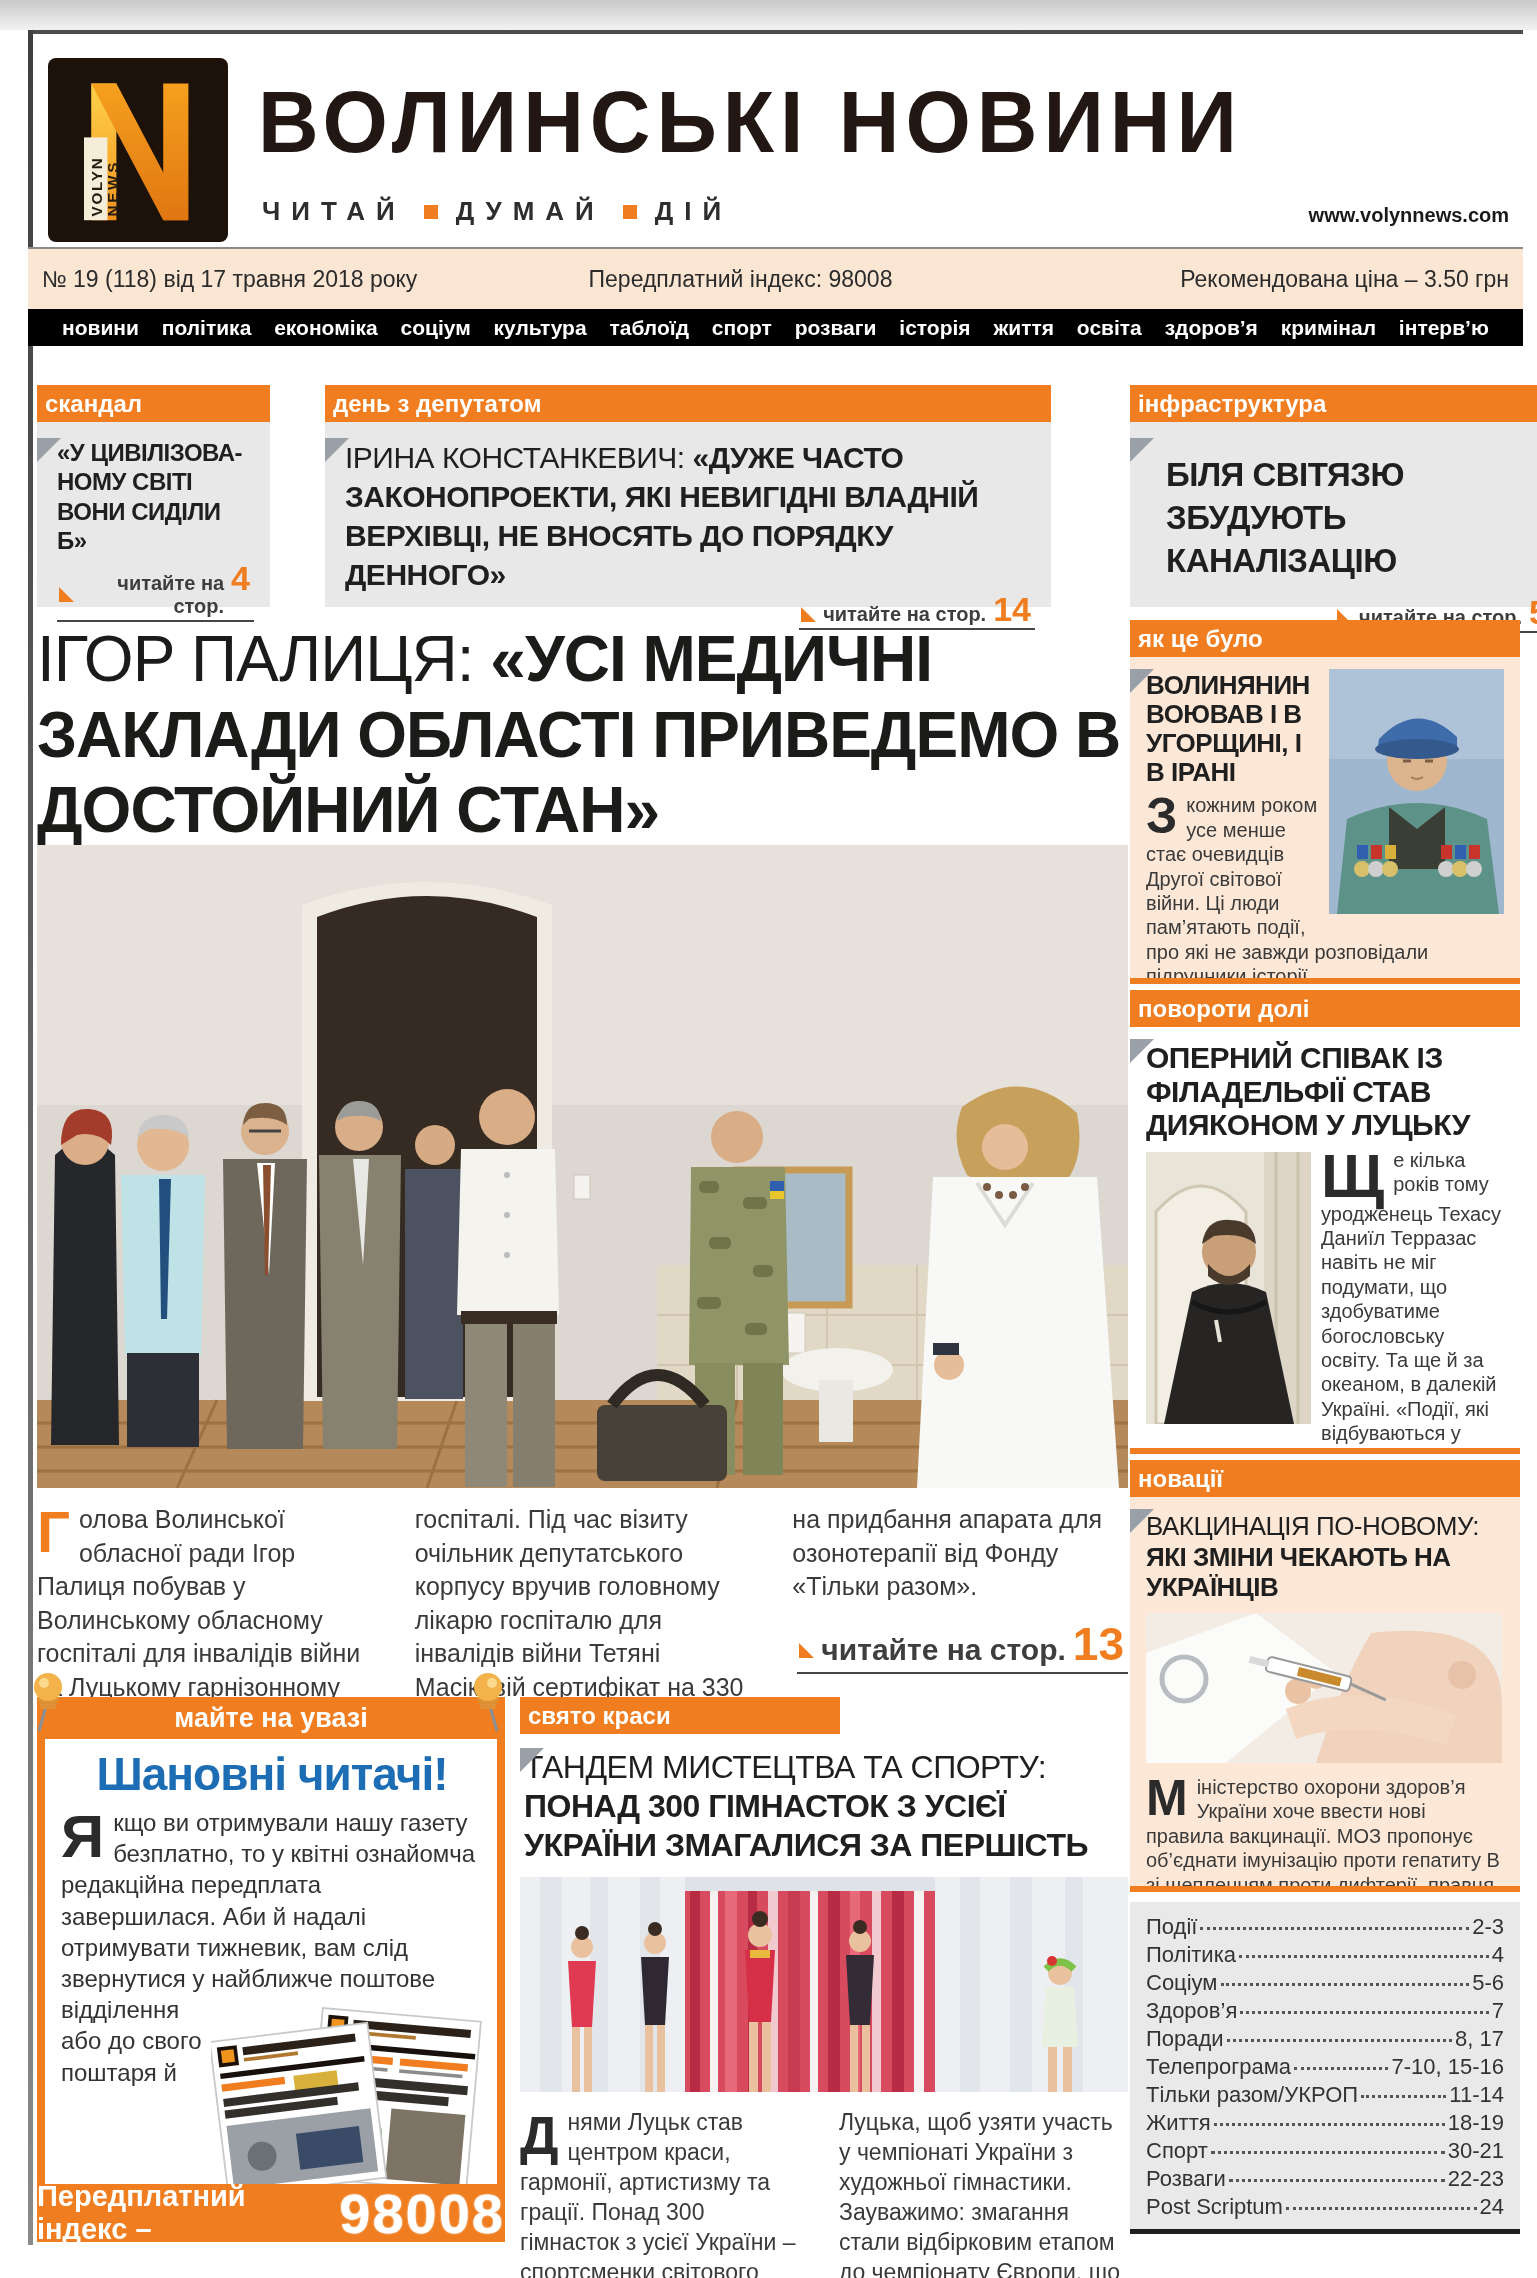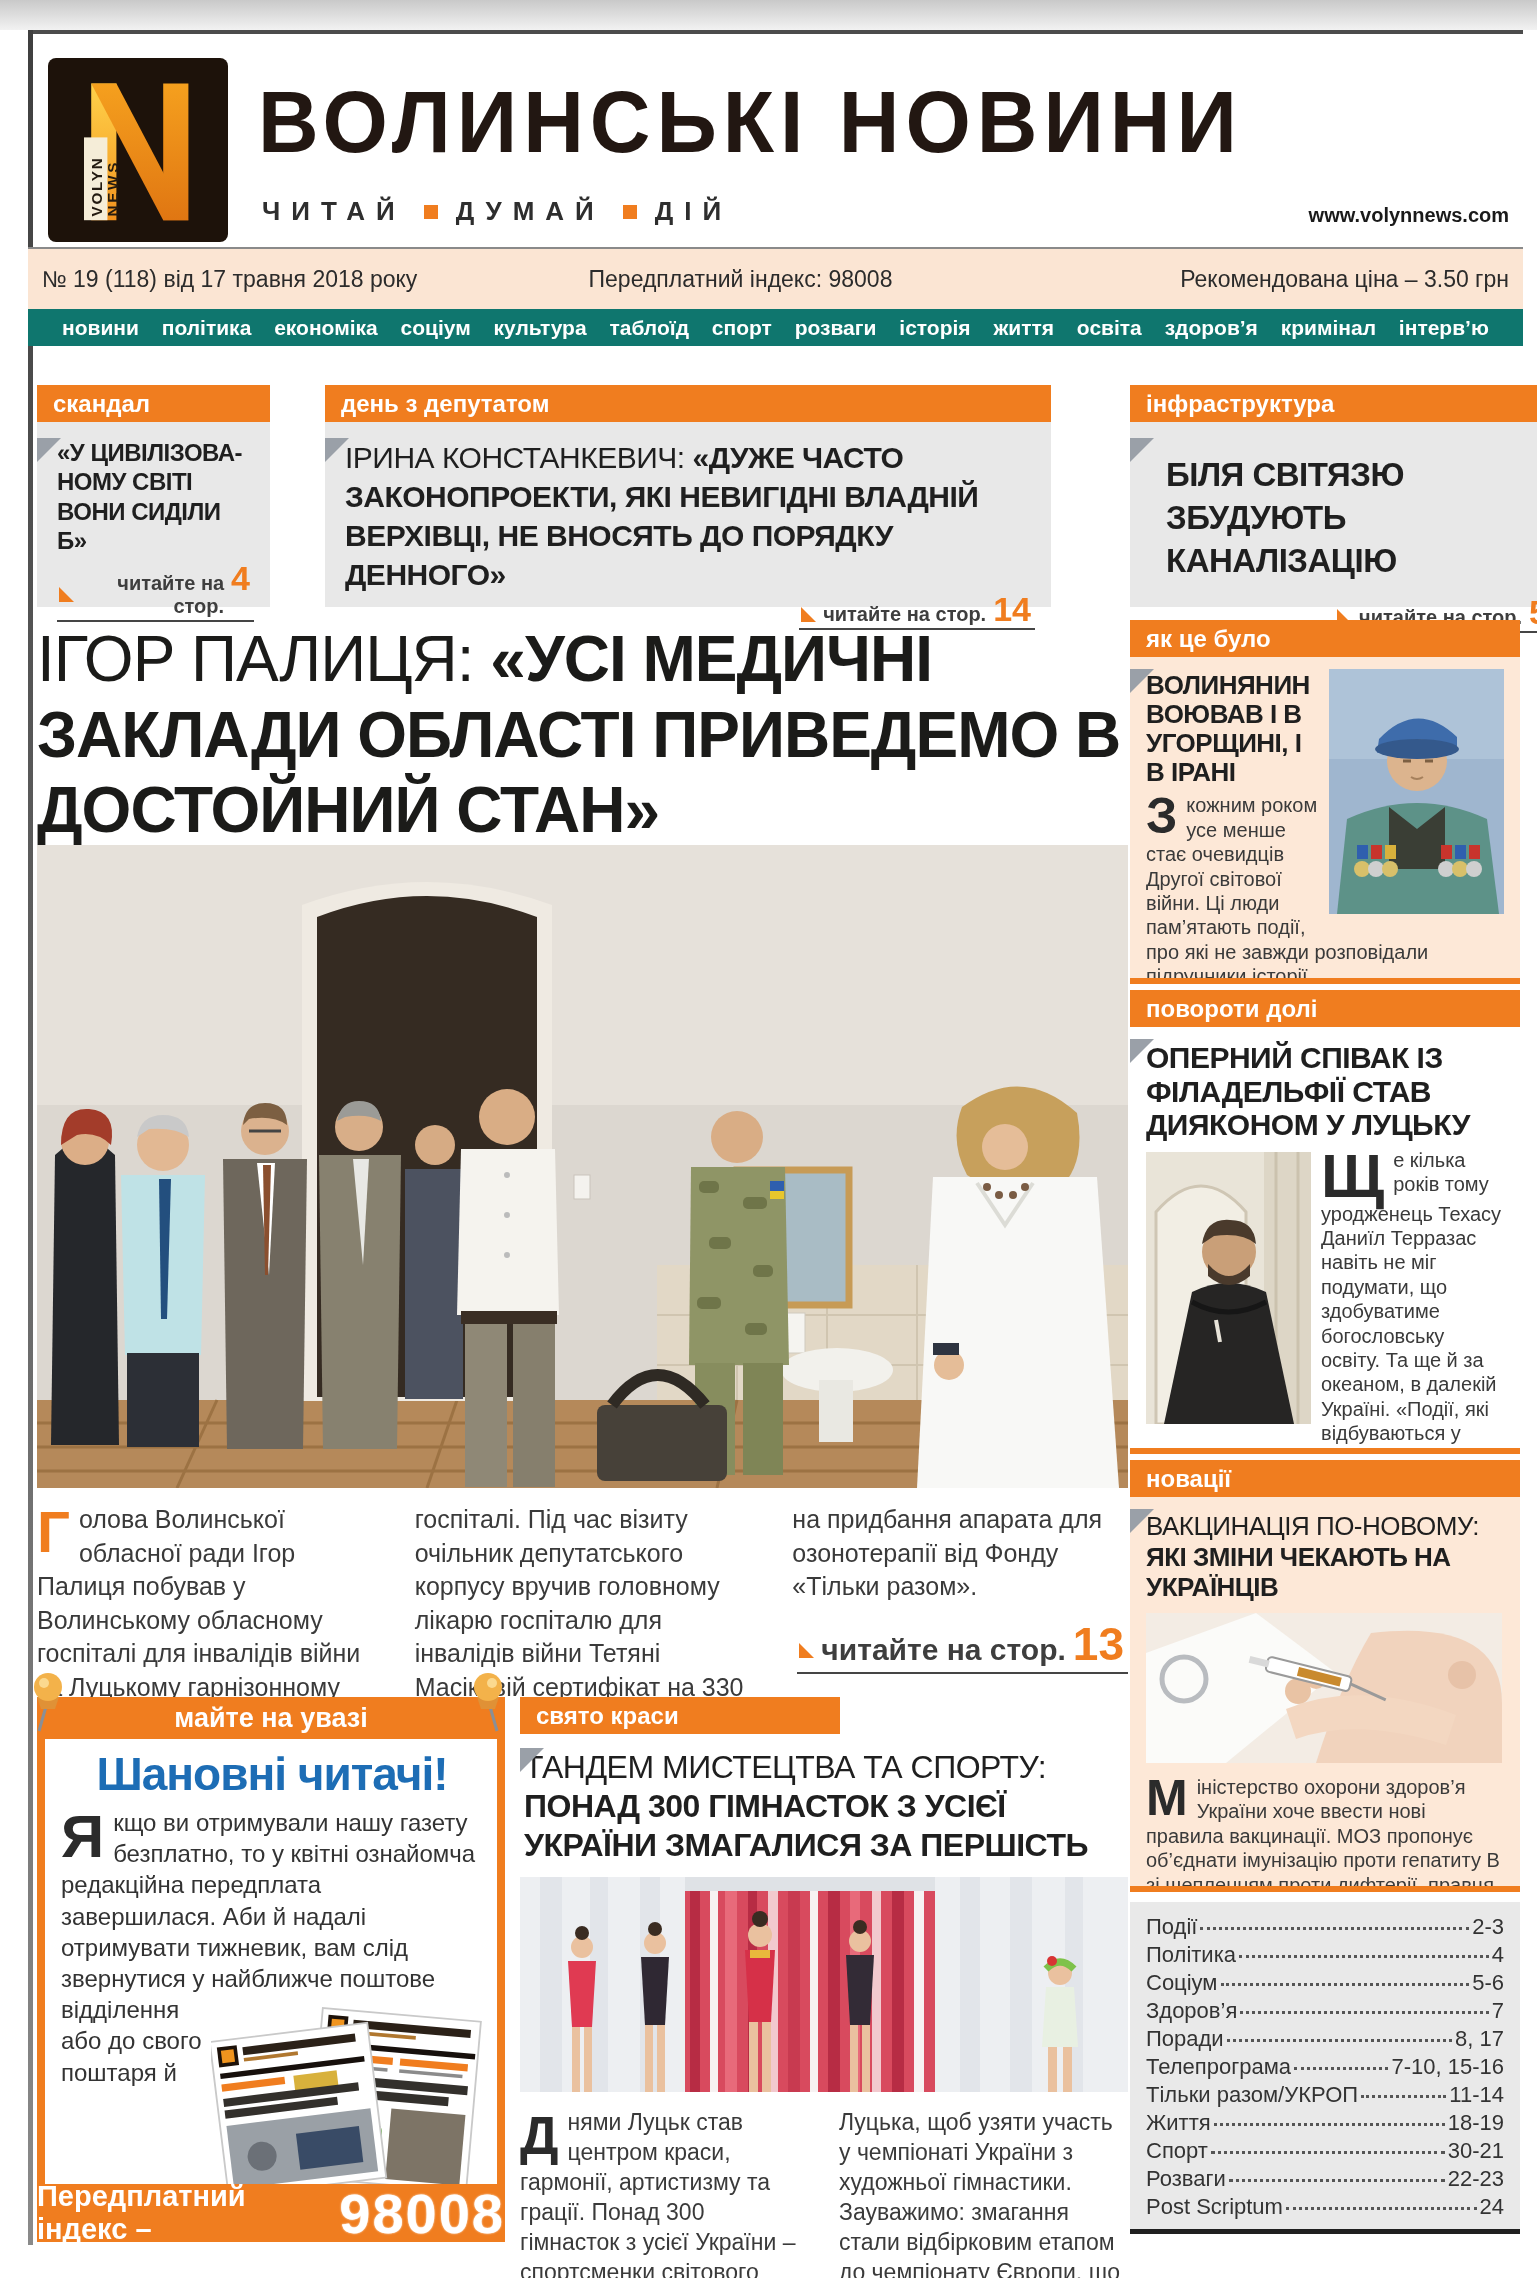--- a/index.html
+++ b/index.html
@@ -17,25 +17,25 @@
   .tag-sq{width:14px;height:14px;background:#f07d1f;display:inline-block;}
   .website{position:absolute;right:28px;top:204px;font-size:20px;font-weight:bold;color:#1a1a1a;}
 
   
   .infobar{position:absolute;left:28px;top:247px;right:14px;height:60px;background:#fbe5d3;border-top:2px solid #8a8a8a;display:flex;align-items:center;font-size:23px;color:#2b2b2b;}
   .infobar .l{margin-left:14px;width:500px;}
   .infobar .c{flex:1;text-align:center;transform:translateX(-70px);}
   .infobar .r{margin-right:14px;width:430px;text-align:right;}
 
   
-  .nav{position:absolute;left:28px;top:309px;right:14px;height:37px;background:#0f766e;display:flex;align-items:center;justify-content:space-between;padding:0 34px;box-sizing:border-box;}
+  .nav{position:absolute;left:28px;top:309px;right:14px;height:37px;background:#000000;display:flex;align-items:center;justify-content:space-between;padding:0 34px;box-sizing:border-box;}
   .nav span{color:#fff;font-size:21px;font-weight:bold;}
 
   
-  .bar{height:37px;background:#f07d1f;color:#fff;font-size:24px;font-weight:bold;display:flex;align-items:center;padding-left:16px;box-sizing:border-box;}
+  .bar{height:37px;background:#f07d1f;color:#fff;font-size:24px;font-weight:bold;display:flex;align-items:center;padding-left:8px;box-sizing:border-box;}
   .fold{position:absolute;left:0;width:0;height:0;border-top:24px solid #9aa0a8;border-right:24px solid transparent;}
   .gbody{background:#e8e8e8;}
 
   .rm-wrap{text-align:right;}
   .readmore{display:inline-flex;align-items:baseline;gap:7px;border-bottom:2px solid #454545;padding:0 4px 2px 2px;}
   .rm-tri{width:0;height:0;border-bottom:15px solid #f07d1f;border-right:15px solid transparent;align-self:center;margin-top:6px;}
   .rm-text{font-weight:bold;color:#3e3e3e;}
   .rm-page{font-weight:bold;color:#f07d1f;line-height:.8;}
   .rm-20 .rm-text{font-size:20px}.rm-20 .rm-page{font-size:34px}
   .rm-30 .rm-text{font-size:30px}.rm-30 .rm-page{font-size:46px}

